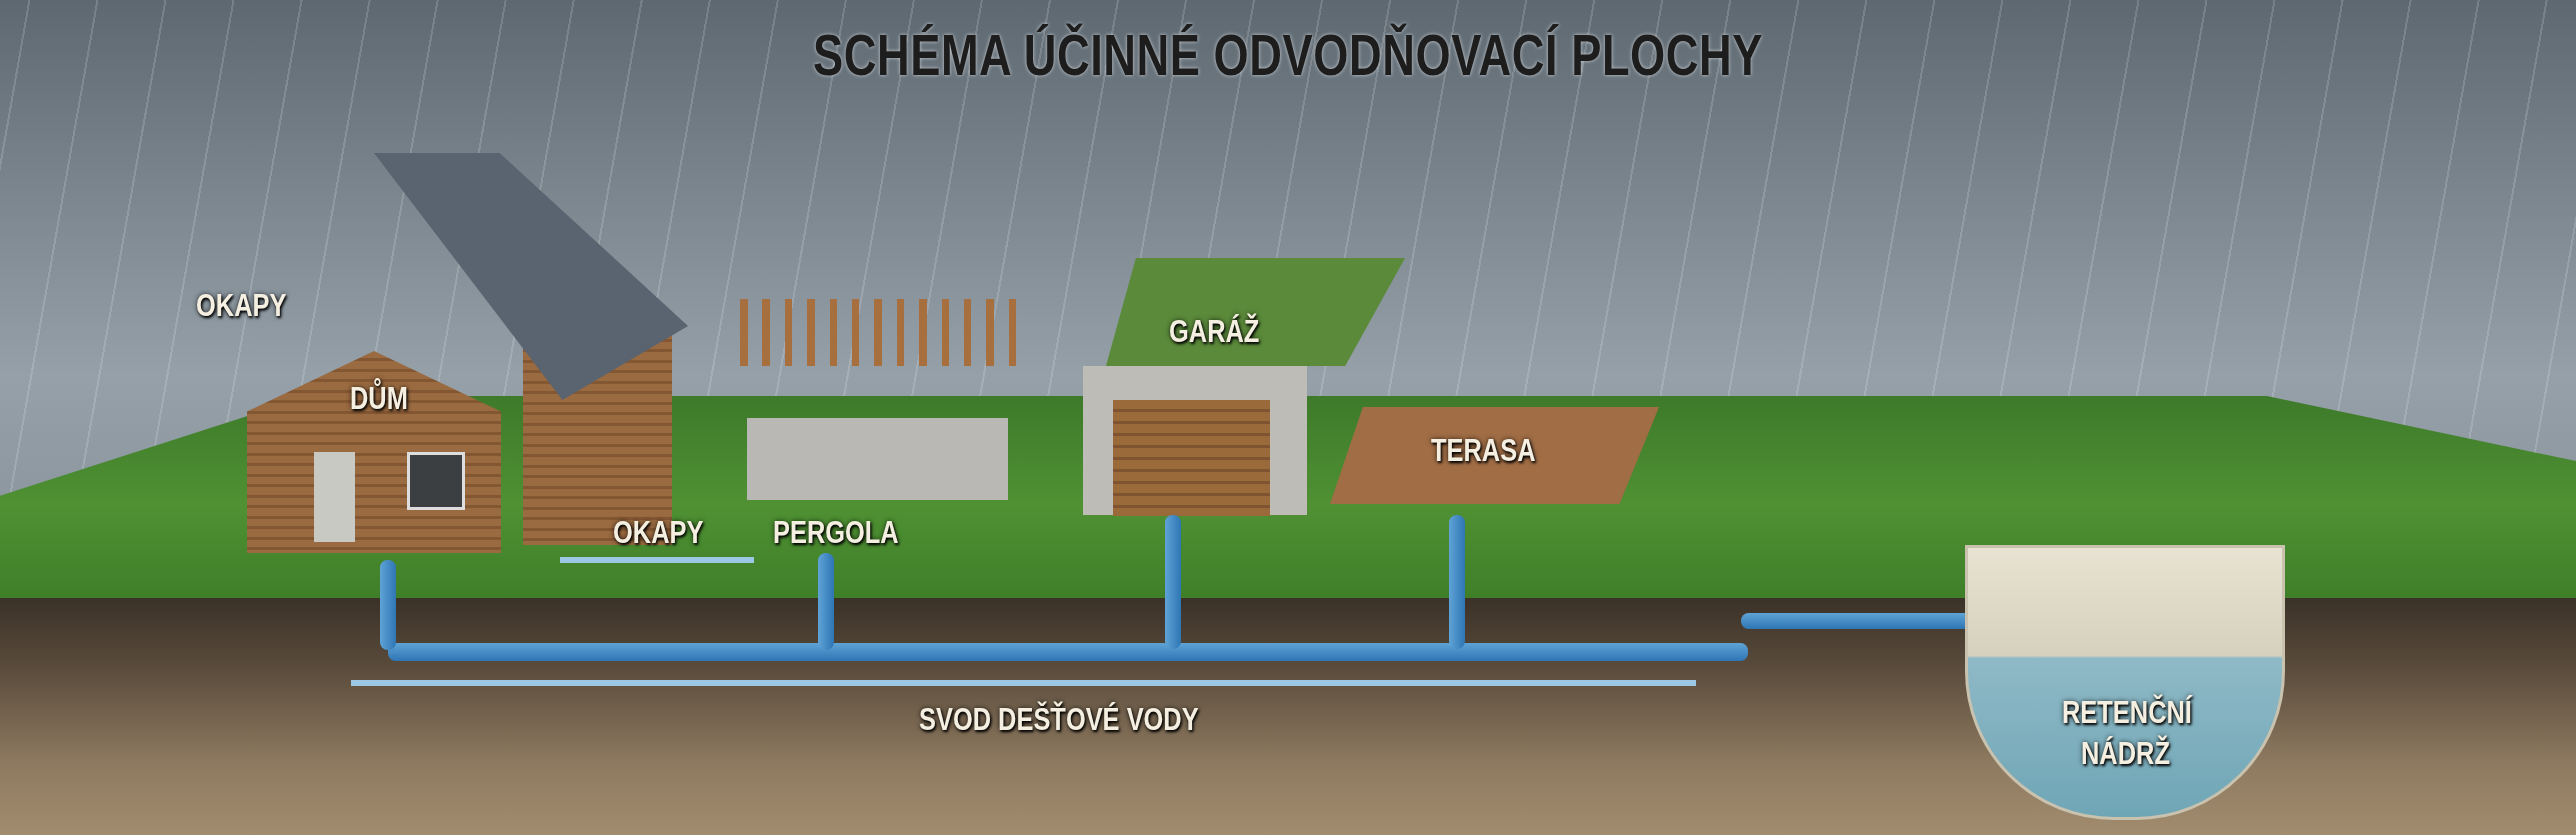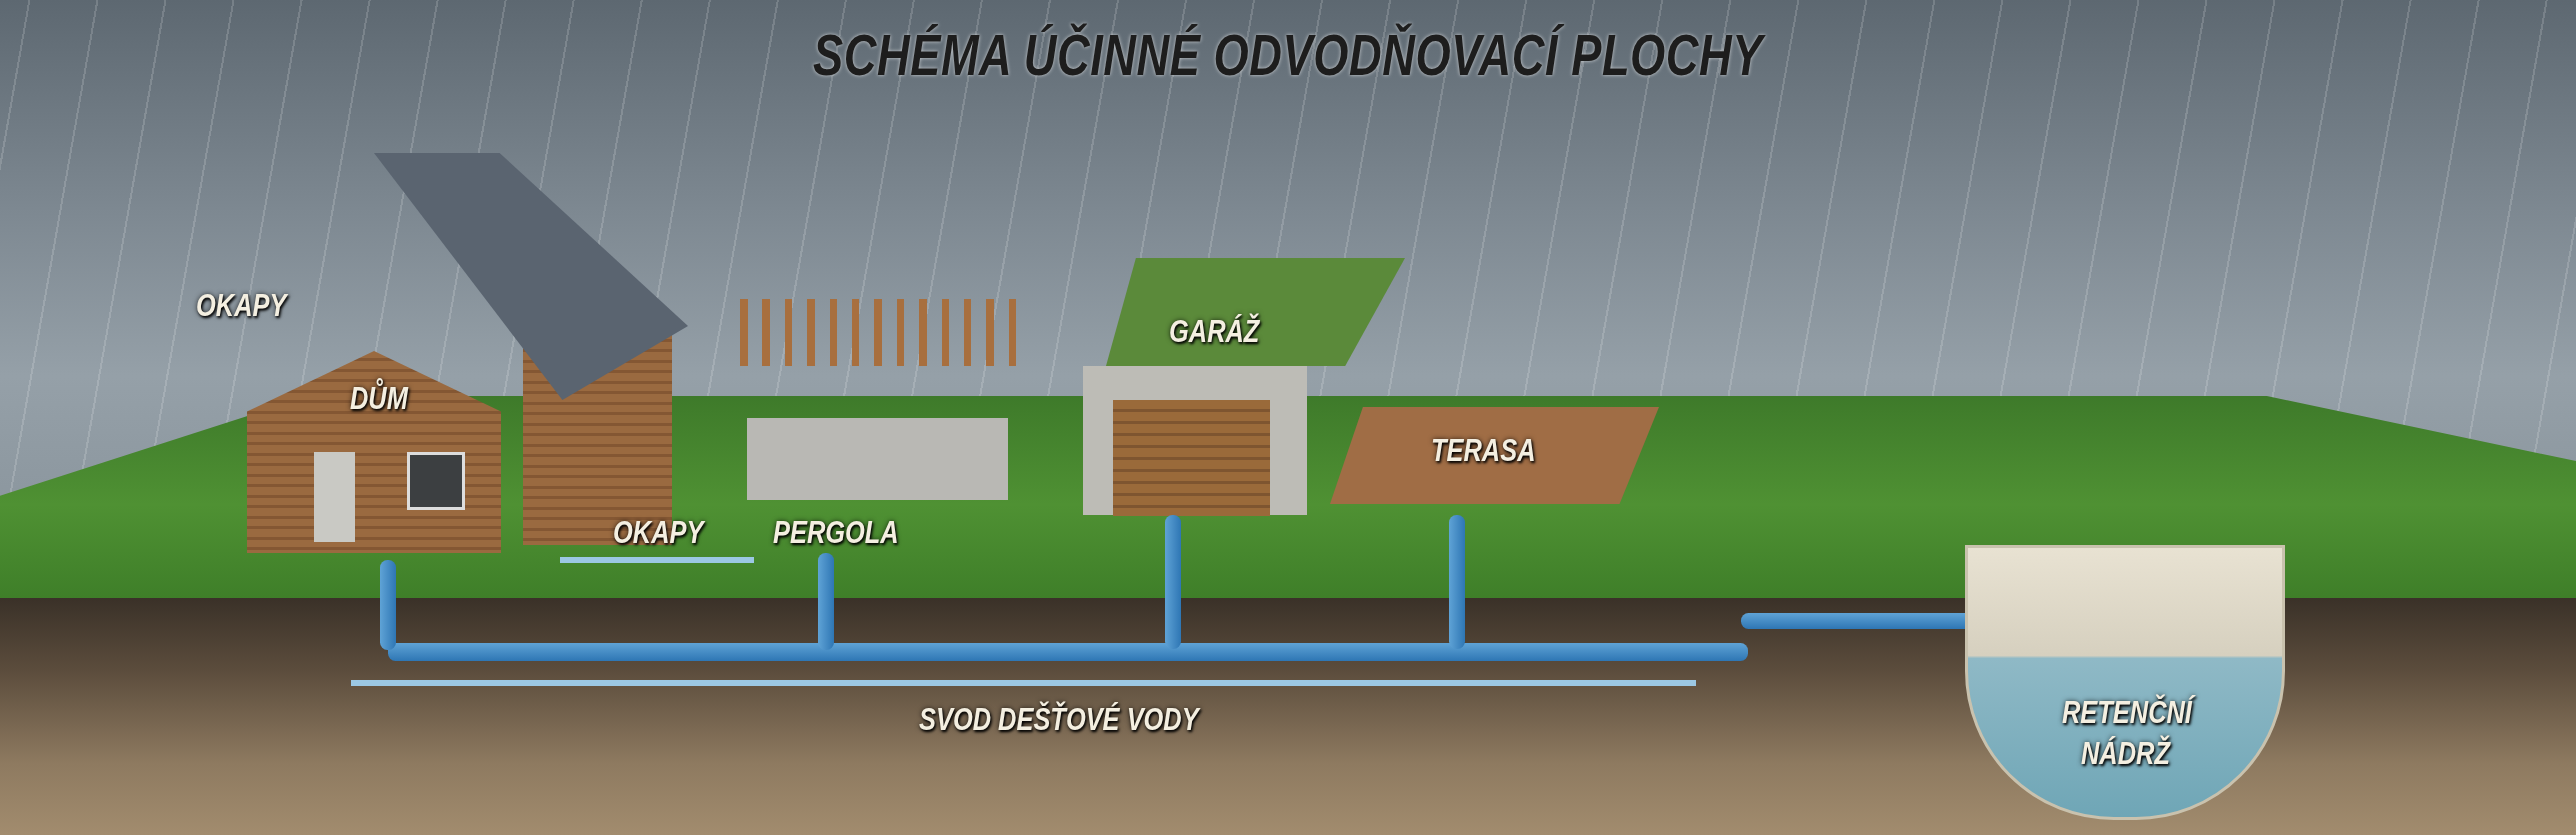--- a/index.html
+++ b/index.html
@@ -1,18 +1,18 @@
 <!DOCTYPE html>
 <html style="font-size:12px"><head>
 <meta charset="utf-8">
 <style>
   html,body{margin:0;padding:0;}
   body{width:2576px;height:835px;overflow:hidden;font-family:"Liberation Sans",sans-serif;}
   .scene{position:relative;width:2576px;height:835px;overflow:hidden;
-    background:linear-gradient(180deg,#5d6871 0%,#7d8891 25%,#95a0a8 45%,#8c979f 60%,#6f7a82 100%);font-style:italic;}
+    background:linear-gradient(180deg,#5d6871 0%,#7d8891 25%,#95a0a8 45%,#8c979f 60%,#6f7a82 100%);}
   .rain{position:absolute;inset:0;opacity:.45;
     background-image:repeating-linear-gradient(100deg,rgba(255,255,255,0) 0 28px,rgba(255,255,255,.35) 28px 30px,rgba(255,255,255,0) 30px 67px);}
   .title{position:absolute;left:0;right:0;top:21px;text-align:center;font-weight:bold;font-size:58px;letter-spacing:0.7px;
     color:#1d1d1d;text-shadow:0 0 4.5px rgba(255,255,255,.7);transform:scaleX(.78);}
   .lbl{position:absolute;font-weight:bold;color:#f4efe1;font-size:31px;text-shadow:1.5px 1.5px 3px #000,0 0 6px rgba(0,0,0,.7);transform:scaleX(.82);transform-origin:left center;white-space:nowrap;}
   .grass{position:absolute;left:0;right:0;top:396px;height:217px;background:linear-gradient(180deg,#3e7a2a,#4f9133 50%,#3c7c27);
     clip-path:polygon(0 46%,12% 0,88% 0,100% 30%,100% 100%,0 100%);}
   .soil{position:absolute;left:0;right:0;top:598px;bottom:0;background:linear-gradient(180deg,#3a3128 0%,#5b4c3c 30%,#8e7a60 70%,#a28c6e 100%);}
   .pipe{position:absolute;background:linear-gradient(180deg,#5fa3d6,#2e76b4);border-radius:7.5px;}
   .vpipe{position:absolute;background:linear-gradient(90deg,#5fa3d6,#2e76b4);border-radius:7.5px;}

